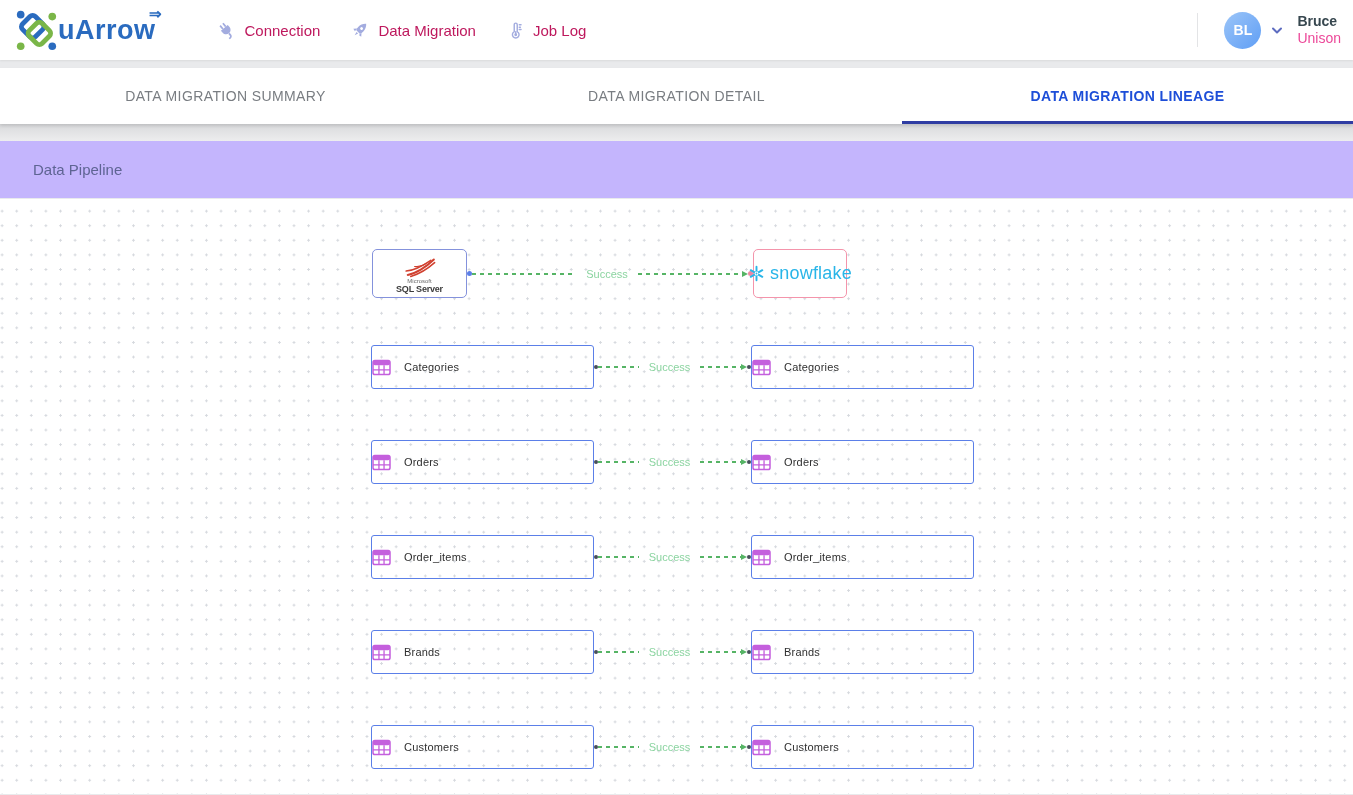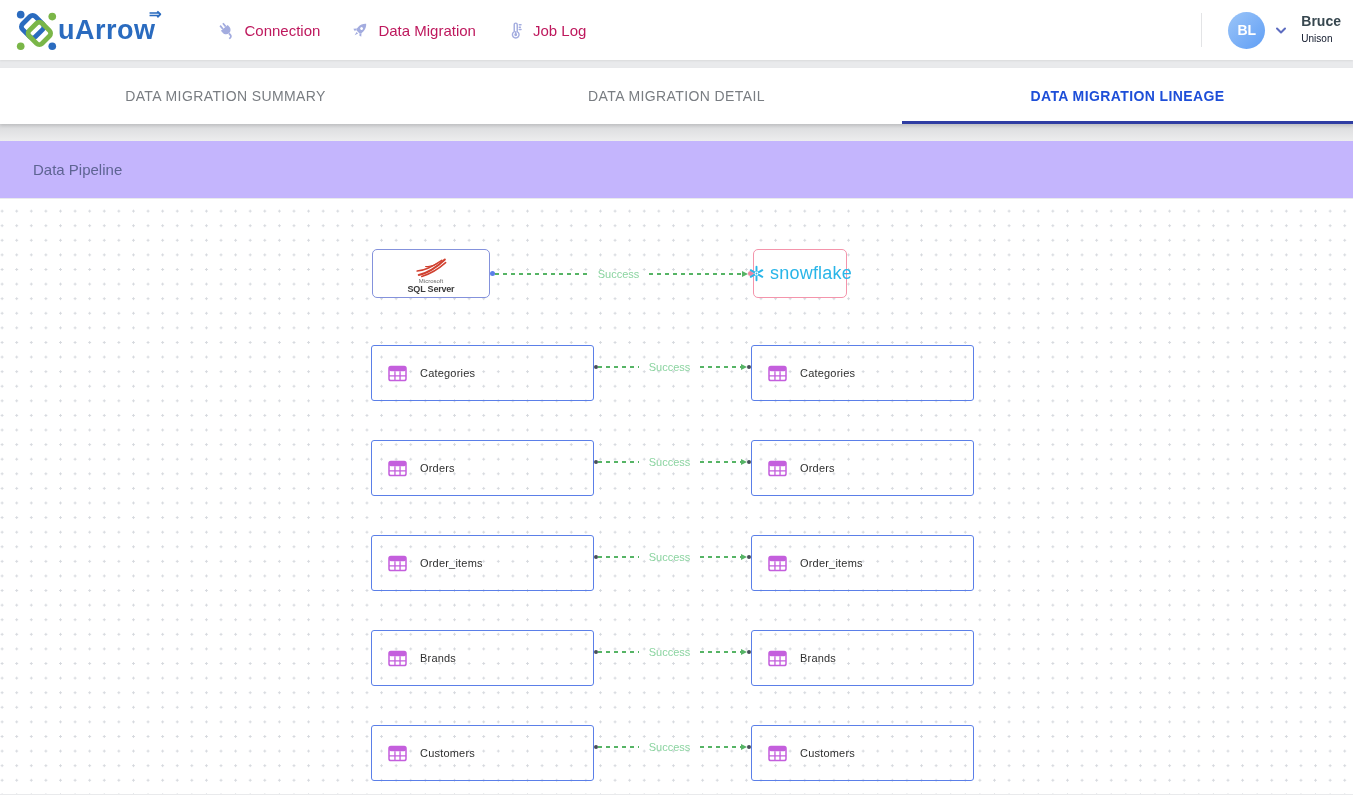--- a/index.html
+++ b/index.html
@@ -16,21 +16,21 @@
   .nav { display:flex; align-items:center; gap:30px; margin-left:56px; }
   .nav-item { display:flex; align-items:center; gap:8px; font-size:15px; color:#be185d; cursor:pointer; }
   .header-right { margin-left:auto; display:flex; align-items:center; }
   .v-divider { width:1px; height:34px; background:#e3e4e6; margin-right:26px; }
   .user-menu { display:flex; align-items:center; cursor:pointer; }
   .avatar { width:37px; height:37px; border-radius:50%; background:linear-gradient(135deg,#9cc5f8,#5f9ef5);
             color:#fff; font-size:14px; font-weight:bold; display:flex; align-items:center; justify-content:center; }
   .chevron { margin:0 14px 0 10px; display:flex; }
   .user-info { line-height:17px; padding-right:12px; white-space:nowrap; }
   .user-name { font-size:14px; font-weight:bold; color:#37474f; }
-  .user-org { font-size:10px; color:#0f172a; }
+  .user-org { font-size:14px; color:#ec4899; }
 
   
   .gap-strip { height:8px; background:#e9eaec; }
   .tabbar { height:56px; background:#fff; display:flex; box-shadow:0 2px 3px rgba(0,0,0,.12); position:relative; z-index:4; }
   .tab { flex:1; display:flex; align-items:center; justify-content:center; font-size:14px;
          letter-spacing:.4px; color:#797d82; cursor:pointer; position:relative; }
   .tab.active { color:#1d4ed8; font-weight:bold; }
   .tab.active::after { content:""; position:absolute; left:0; right:0; bottom:0; height:3px; background:#2f3da3; }
   .shadow-strip { height:17px; background:linear-gradient(#d9dadc,#ededee); }
 
@@ -40,32 +40,32 @@
   .section-title { font-size:15px; color:#5e6493; }
 
   
   .canvas { position:relative; height:595px; background-color:#fff;
             background-image:radial-gradient(circle,#d6d9de 1.1px, transparent 1.3px);
             background-size:14.6px 14.6px; background-position:24px 34px; }
 
   .systems-row { position:absolute; left:372px; top:50px; width:475px; height:49px; display:flex; }
   .node { background:#fff; }
   .sys-node { height:49px; border-radius:5px; display:flex; align-items:center; justify-content:center; cursor:pointer; }
-  .sql-node { width:118px; border:1px solid #8492dc; flex-direction:column; padding-top:3px; }
+  .sql-node { width:95px; border:1px solid #8492dc; flex-direction:column; padding-top:3px; }
   .sql-text { text-align:center; line-height:8px; margin-top:-1px; }
   .sql-ms { display:block; font-size:6px; color:#6a6a6a; }
   .sql-srv { display:block; font-size:9px; font-weight:bold; color:#3b3b3b; letter-spacing:-.2px; }
   .snow-node { width:94px; border:1px solid #f494ab; gap:5px; }
   .snow-text { font-size:18px; color:#29b5e8; letter-spacing:.2px; }
 
   .table-rows { position:absolute; left:371px; top:146px; width:603px;
                 display:flex; flex-direction:column; gap:51px; }
   .table-row { height:44px; display:flex; }
-  .table-node { width:223px; height:56px; border:1px solid #5b7fe8; border-radius:3px;
-                display:flex; align-items:center; padding-left:16px; gap:13px;
+  .table-node { width:223px; height:44px; border:1px solid #5b7fe8; border-radius:3px;
+                display:flex; align-items:center; gap:13px;
                 background:transparent; cursor:pointer; }
   .tbl-label { font-size:11px; color:#2f2f2f; font-weight:500; letter-spacing:.2px; }
 
   .edge { flex:1; display:flex; align-items:center; min-width:0; }
   .dash { flex:1; height:2px;
           background:repeating-linear-gradient(90deg,#56b465 0 4px, transparent 4px 8px); }
   .edge-label { font-size:11px; color:#8bd4a0; margin:0 10px; white-space:nowrap; }
   .arrowhead { width:0; height:0; border-left:6px solid #56b465;
                border-top:3.5px solid transparent; border-bottom:3.5px solid transparent; }
   .edot { border-radius:50%; flex:none; }

